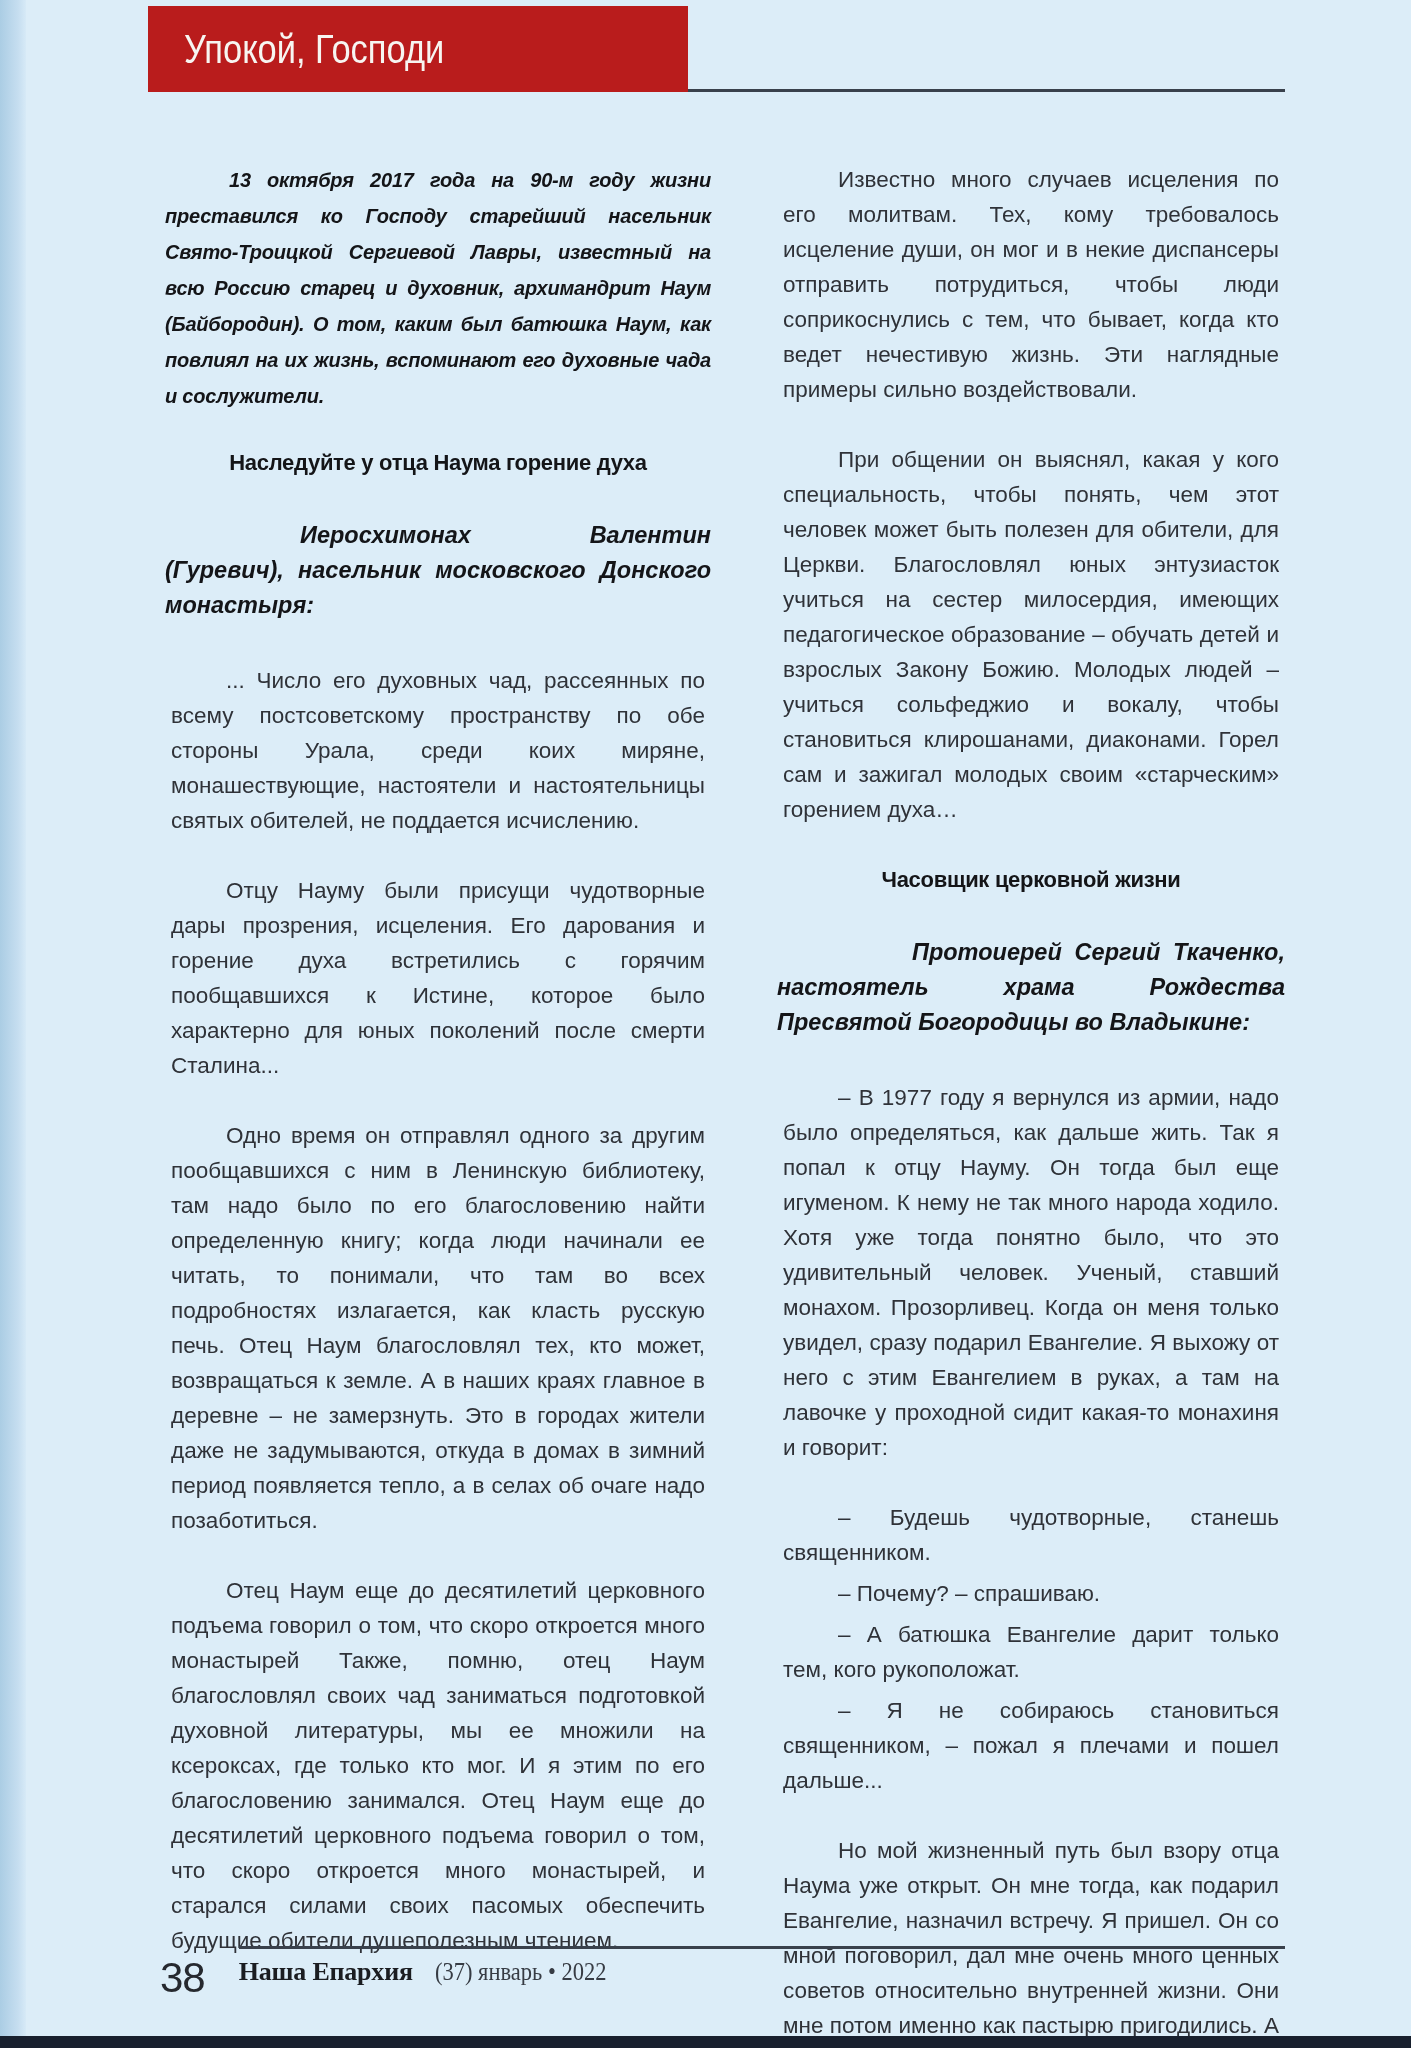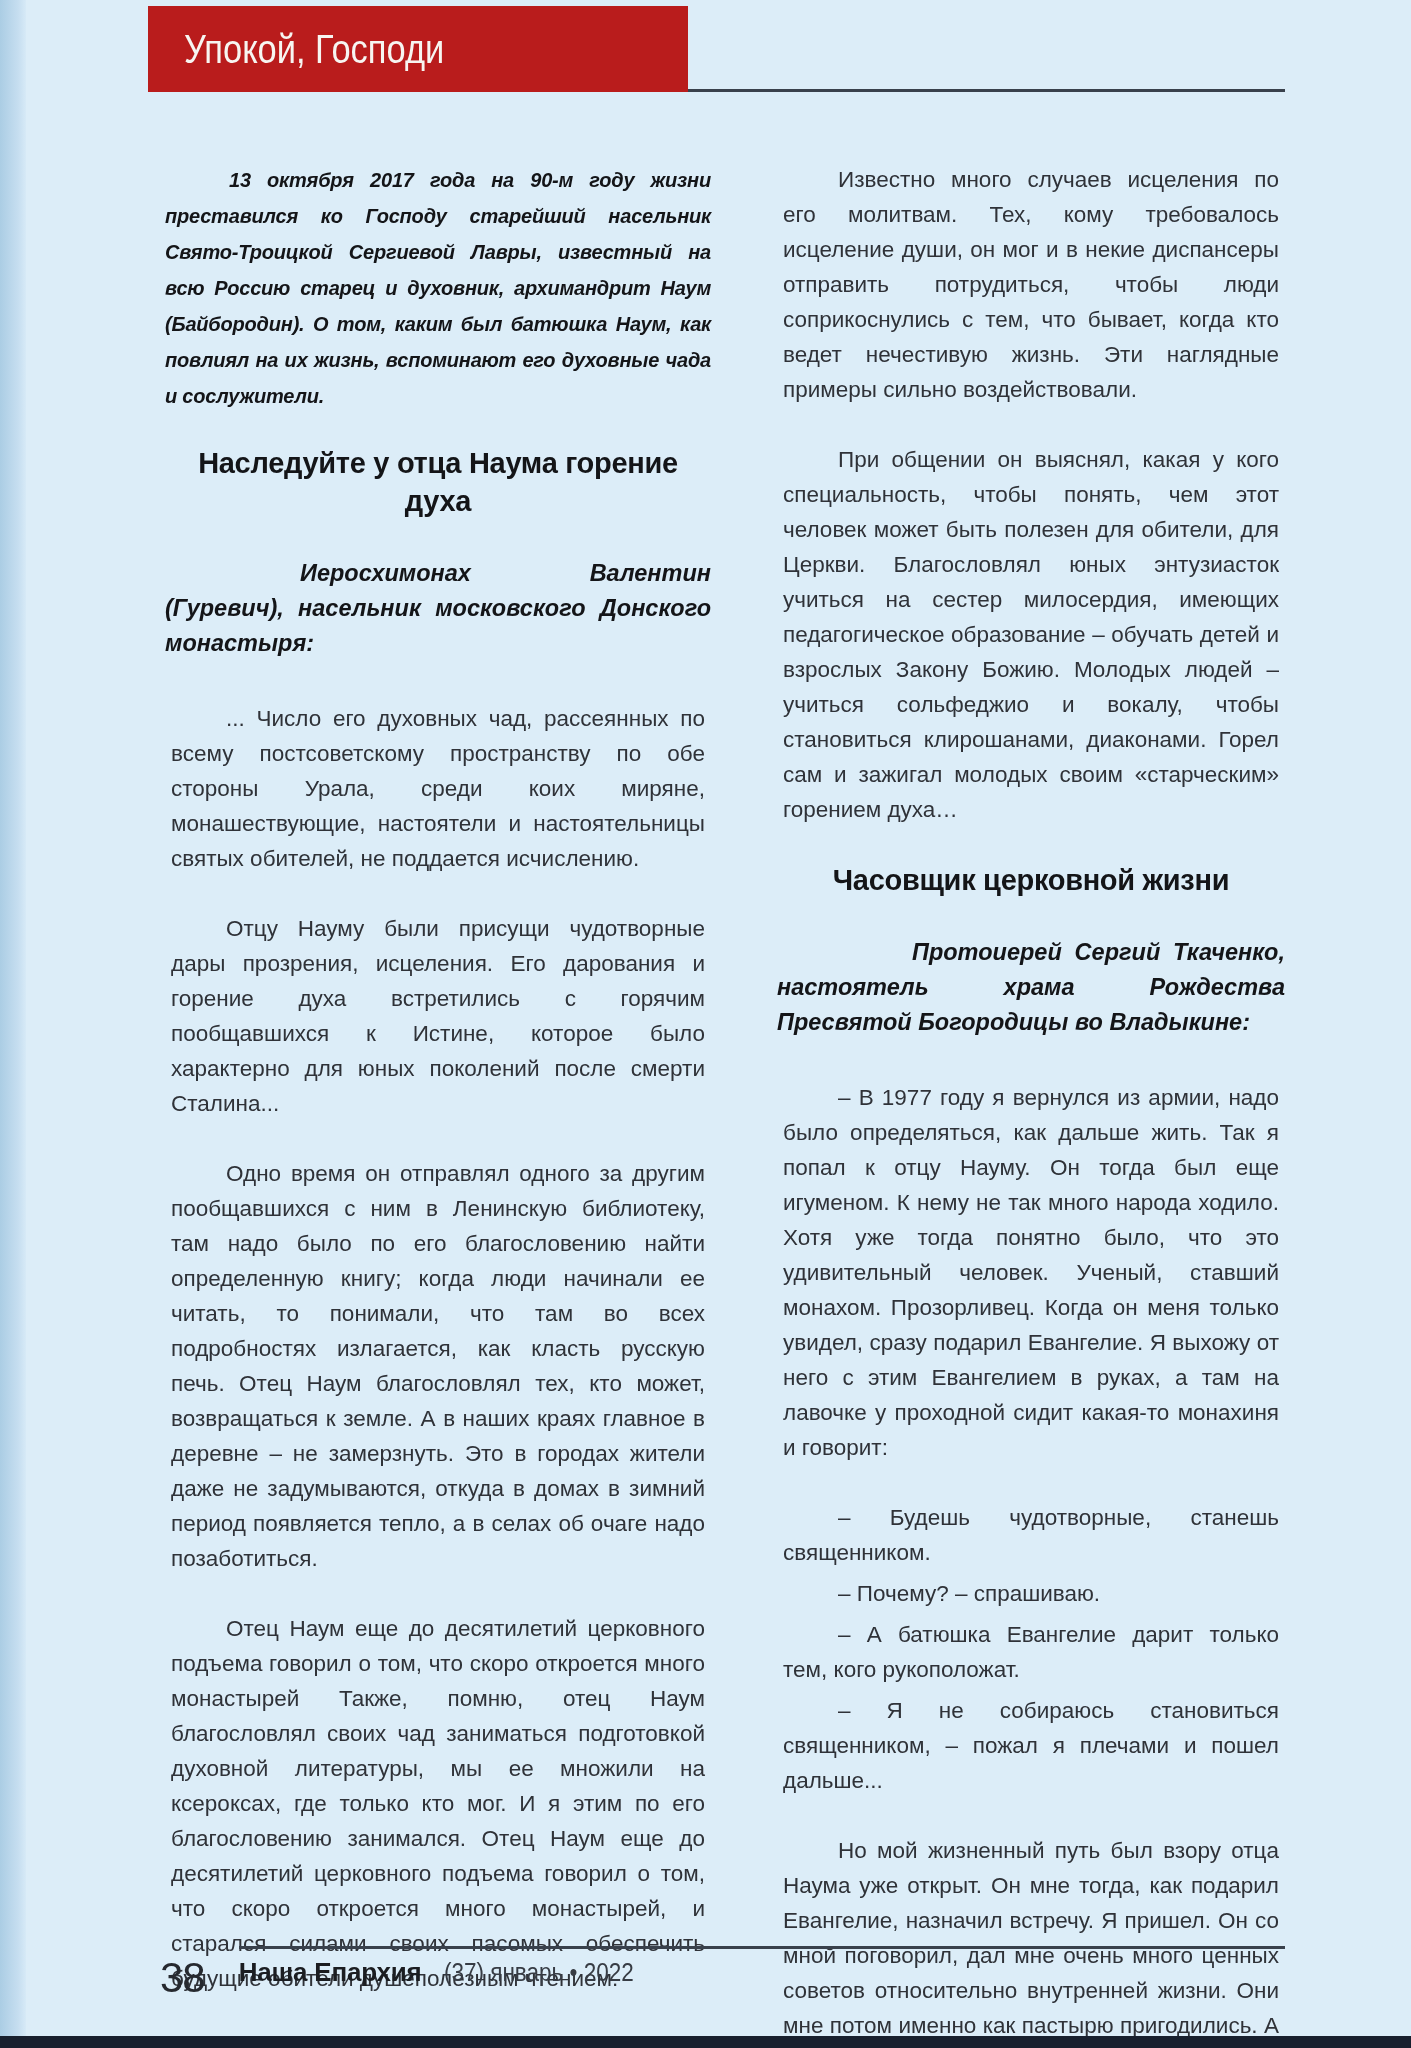--- a/index.html
+++ b/index.html
@@ -40,21 +40,21 @@
   }
   .col { font-size:22.5px; line-height:35px; text-align:justify; }
   .col-left  { width:546px; }
   .col-right { width:508px; }
   .lede {
     margin:14px 0 0; font-size:20px; line-height:36px;
     font-weight:700; font-style:italic; color:#141518;
     text-indent:64px; text-align:justify; letter-spacing:-0.2px;
   }
   .article-heading {
-    margin:30px 0 0; font-size:29px; line-height:38px;
+    margin:30px 0 0; font-size:22px; line-height:38px;
     font-weight:700; color:#141518; text-align:center;
     text-indent:0; letter-spacing:-0.3px;
   }
   .byline {
     margin:36px 0 0; font-size:23.5px; line-height:35px;
     font-weight:700; font-style:italic; color:#141518;
     text-indent:135px; text-align:justify;
   }
   .body-par { margin:6px; text-indent:55px; }
   .gap    { margin-top:35px; }
@@ -64,21 +64,21 @@
     position:absolute; left:160px; top:1946px; width:1125px;
     display:flex; align-items:flex-start;
   }
   .page-num {
     font-size:42px; line-height:44px; color:#26292f; margin-top:10px;
     font-weight:400; letter-spacing:-1px;
   }
   .footer-right { flex:1; margin-left:34px; }
   .footer-rule { height:3px; background:#39414c; }
   .footer-meta {
-    margin-top:8px; display:flex; align-items:baseline; gap:22px;
+    margin-top:8px; display:flex; align-items:baseline; gap:22px;font-family:Liberation Serif, serif;
   }
   .journal-name { font-size:26px; font-weight:700; color:#1b1d21; letter-spacing:-0.2px; }
   .issue-info {
     font-size:25px; font-weight:400; color:#373c44;
     transform:scaleX(0.9); transform-origin:left center; white-space:nowrap;
   }
 </style>
 </head>
 <body>
 

